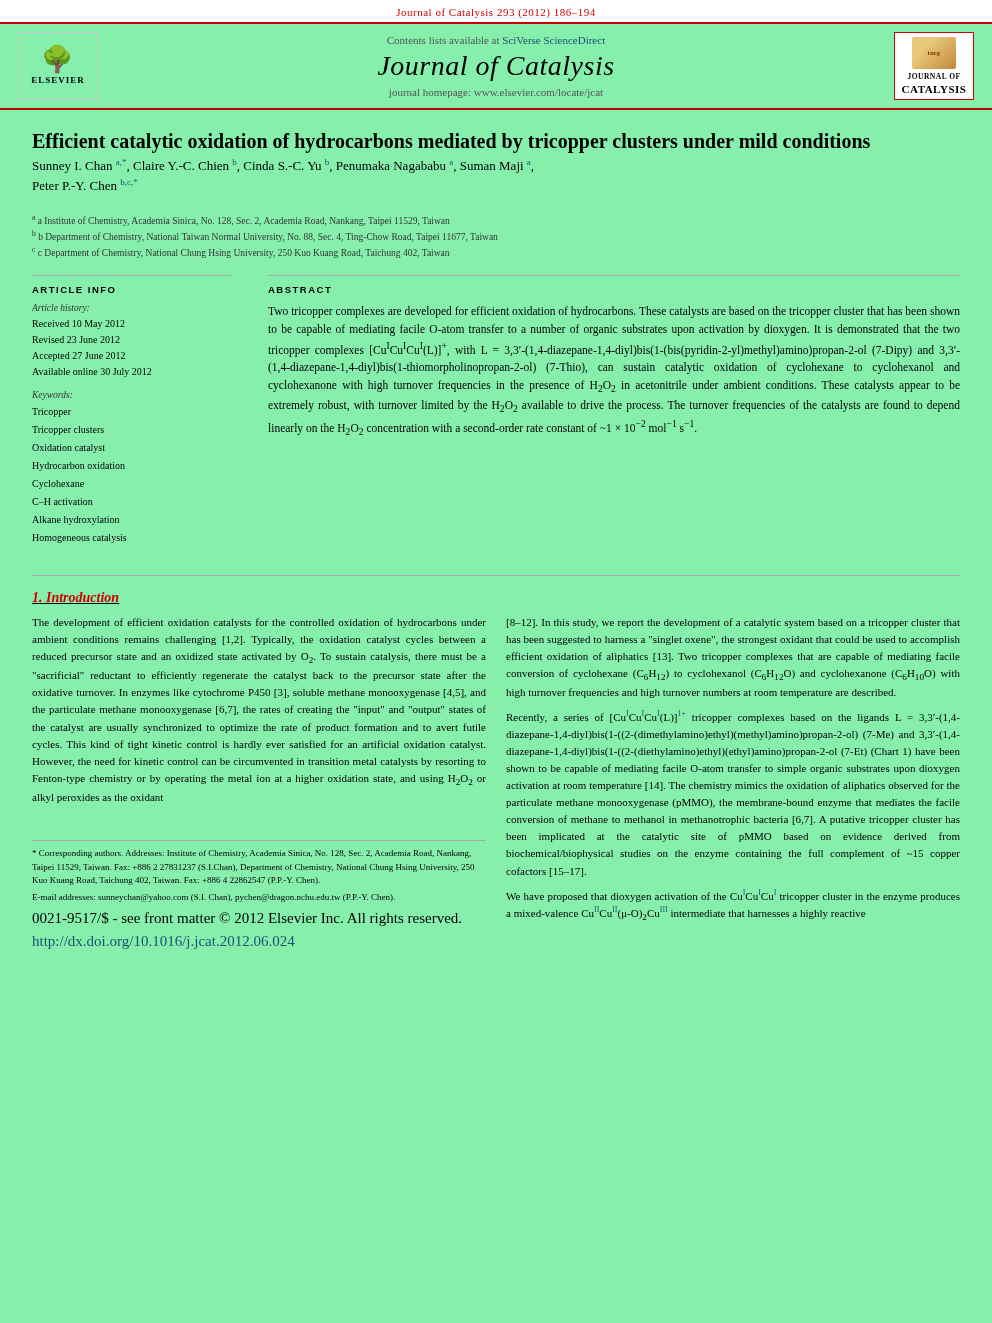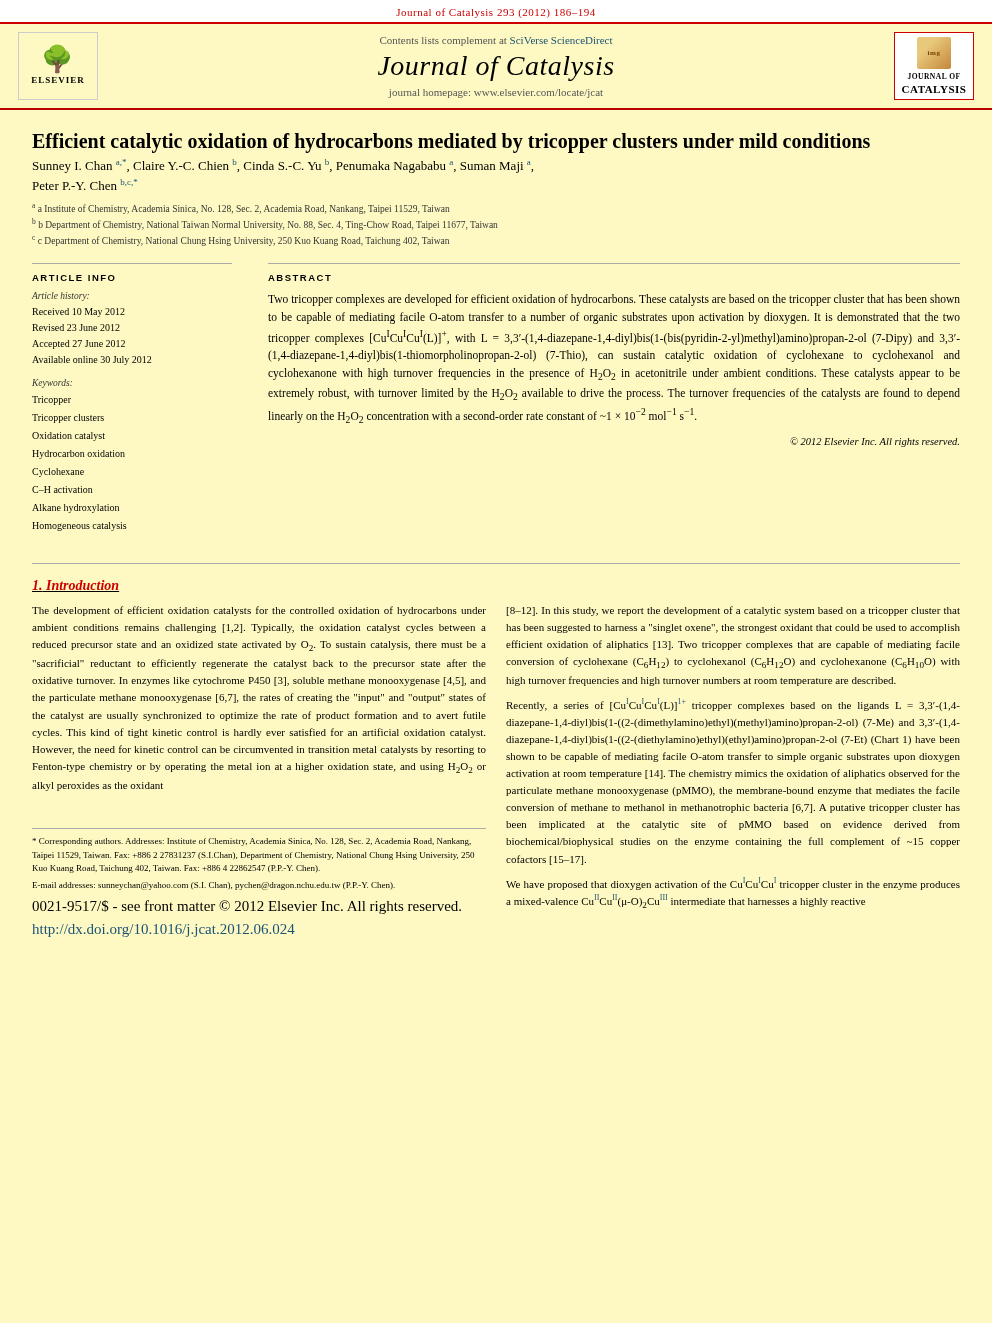--- a/index.html
+++ b/index.html
@@ -7,21 +7,21 @@
       background: #fff;
       font-family: 'Times New Roman', Times, serif;
       font-size: 13px;
       color: #000;
       width: 992px;
       min-height: 1323px;
     }
     .page {
       width: 992px;
       min-height: 1323px;
-      background: #fef9c3;
+      background: #86efac;
       padding: 0;
     }
     
     .journal-header-top {
       background: #fff;
       border-bottom: 2px solid #c00;
       text-align: center;
       padding: 6px 0 4px 0;
       font-size: 11px;
       color: #c00;
@@ -99,21 +99,21 @@
       font-weight: bold;
       letter-spacing: 0.5px;
       line-height: 1.3;
     }
     .journal-logo-box .jol-subtitle {
       font-size: 11px;
       letter-spacing: 0.5px;
       margin-top: 2px;
     }
     .jol-img-placeholder {
-      width: 34px;
+      width: 44px;
       height: 32px;
       background: linear-gradient(135deg, #e8c97c 30%, #c4873a 100%);
       border-radius: 2px;
       margin-bottom: 3px;
       display: flex;
       align-items: center;
       justify-content: center;
       font-size: 7px;
       color: #7a4000;
     }
@@ -124,21 +124,21 @@
     .article-title {
       font-size: 20px;
       font-weight: bold;
       color: #000;
       margin-bottom: 1px;
       line-height: 1.35;
     }
     .authors-line {
       font-size: 13px;
       color: #000;
-      margin-bottom: 4px;
+      margin-bottom: 16px;
       line-height: 1.5;
     }
     .authors-line sup { font-size: 9px; color: #1a5276; }
     .affiliations {
       font-size: 9.5px;
       color: #333;
       margin-bottom: 14px;
       line-height: 1.5;
     }
     .affiliations sup { font-size: 7.5px; }
@@ -265,21 +265,21 @@
 
   <div class="header-main">
 
     <div class="elsevier-logo-box">
       <div class="elsevier-tree">🌳</div>
       <div class="elsevier-text">ELSEVIER</div>
     </div>
 
     <div class="header-center">
       <div class="sciverse-line">
-        <span>Contents lists complement at </span>
+        <span>Contents lists available at </span>
         <a>SciVerse ScienceDirect</a>
       </div>
       <div class="journal-title-main">Journal of Catalysis</div>
       <div class="homepage-line">journal homepage: www.elsevier.com/locate/jcat</div>
     </div>
 
     <div class="journal-logo-box">
       <div class="jol-img-placeholder">img</div>
       <div class="jol-title">JOURNAL OF</div>
       <div class="jol-subtitle">CATALYSIS</div>
@@ -327,21 +327,20 @@
             <li>Homogeneous catalysis</li>
           </ul>
         </div>
       </div>
 
       <div class="right-col">
         <div class="section-label">ABSTRACT</div>
         <div class="abstract-text">
           Two tricopper complexes are developed for efficient oxidation of hydrocarbons. These catalysts are based on the tricopper cluster that has been shown to be capable of mediating facile O-atom transfer to a number of organic substrates upon activation by dioxygen. It is demonstrated that the two tricopper complexes [Cu<sup>I</sup>Cu<sup>I</sup>Cu<sup>I</sup>(L)]<sup>+</sup>, with L = 3,3′-(1,4-diazepane-1,4-diyl)bis(1-(bis(pyridin-2-yl)methyl)amino)propan-2-ol (7-Dipy) and 3,3′-(1,4-diazepane-1,4-diyl)bis(1-thiomorpholinopropan-2-ol) (7-Thio), can sustain catalytic oxidation of cyclohexane to cyclohexanol and cyclohexanone with high turnover frequencies in the presence of H<sub>2</sub>O<sub>2</sub> in acetonitrile under ambient conditions. These catalysts appear to be extremely robust, with turnover limited by the H<sub>2</sub>O<sub>2</sub> available to drive the process. The turnover frequencies of the catalysts are found to depend linearly on the H<sub>2</sub>O<sub>2</sub> concentration with a second-order rate constant of ~1 × 10<sup>−2</sup> mol<sup>−1</sup> s<sup>−1</sup>.
         </div>
-        <div class="abstract-copyright">© 2012 Elsevier Inc. All rights reserved.</div>
       </div>
     </div>
 
     <hr class="section-divider">
 
     <div class="intro-heading">
       <span>1.</span>
       <span> <span class="italic" style="color:#c00;">Introduction</span></span>
     </div>
 

